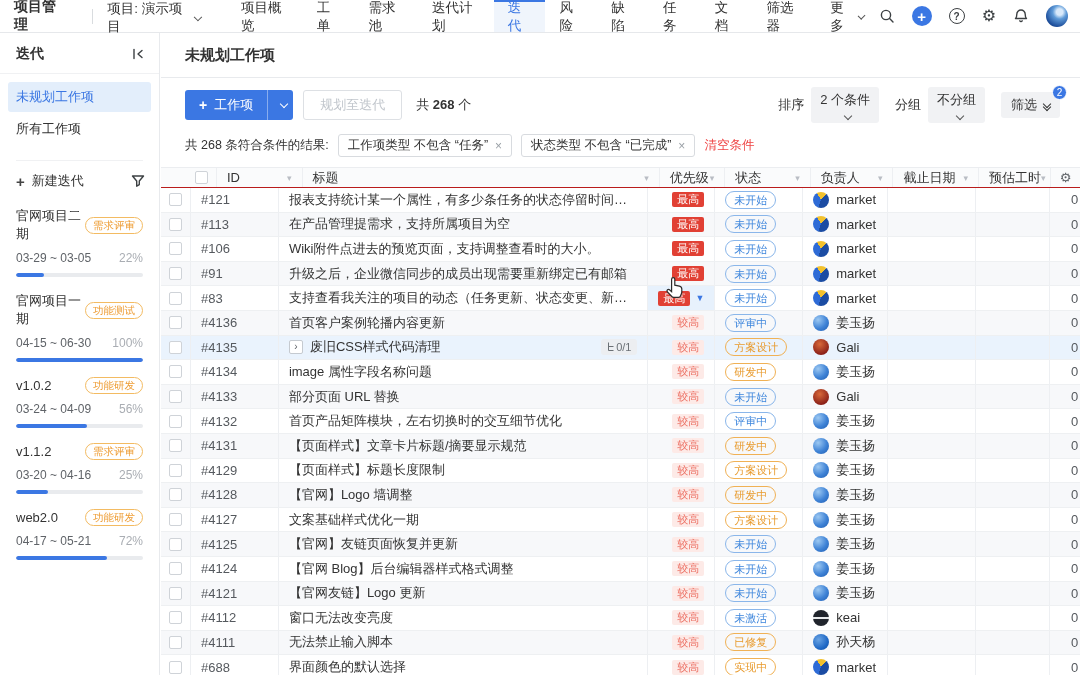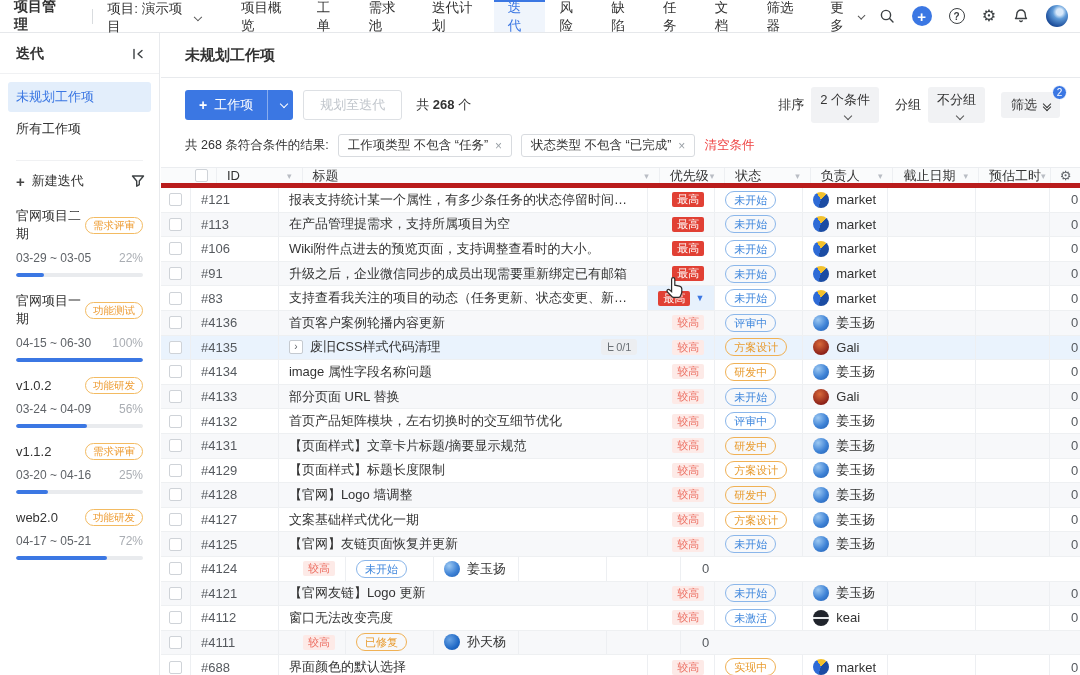--- a/index.html
+++ b/index.html
@@ -63,21 +63,21 @@
   .dbl-chev .chev + .chev { margin-top:-3px; }
   .filter-badge { position:absolute; top:-7px; right:-7px; width:15px; height:15px; border-radius:50%; background:#3b77e3; color:#fff; font-size:10px; display:flex; align-items:center; justify-content:center; border:1.5px solid #fff; }
 
   .filterbar { display:flex; align-items:center; gap:9px; padding:5px 24px 10px; font-size:12.5px; color:#333; }
   .chip { border:1px solid #d8dbdf; border-radius:3px; padding:2px 9px; display:flex; align-items:center; gap:7px; background:#fff; }
   .chip-x { color:#9aa0a6; font-size:12px; cursor:pointer; }
   .clear-link { color:#ef4444; cursor:pointer; }
 
   
   .table { width:100%; }
-  .thead { display:flex; height:21px; background:#fafbfc; border-top:1px solid #ebedf0; border-bottom:5px solid #b91c1c; font-weight:500; color:#333;padding-left:27px; }
+  .thead { display:flex; height:21px; background:#fafbfc; border-top:1px solid #ebedf0; border-bottom:1px solid #b91c1c; font-weight:500; color:#333;padding-left:27px; }
   .th, .td { display:flex; align-items:center; padding:0 10px; border-right:1px solid #edeff2; height:100%; overflow:hidden; white-space:nowrap; }
   .c-check { width:30px; justify-content:center; padding:0; }
   .c-id { width:88px; }
   .c-title { width:370px; }
   .c-pri { width:67px;justify-content:flex-end; }
   .c-status { width:88px; }
   .c-assignee { width:85px; }
   .c-due { width:88px; }
   .c-est { width:74px; }
   .c-extra { width:30px; border-right:none; position:relative; justify-content:center; padding:0; }
@@ -760,20 +760,23 @@
             <span class="cut-zero">0</span>
           </div>
         </div>
         <div class="tr">
           <div class="td c-check">
             <span class="checkbox"></span>
           </div>
           <div class="td c-id">
             <span class="id-text">#4124</span>
           </div>
+          <div class="td c-title">
+            <span class="title-text">【官网 Blog】后台编辑器样式格式调整</span>
+          </div>
           <div class="td c-pri">
             <span class="pri-badge pri-high">较高</span>
           </div>
           <div class="td c-status">
             <span class="st-pill st-blue">未开始</span>
           </div>
           <div class="td c-assignee">
             <span class="avatar av-jiang"></span>
             <span>姜玉扬</span>
           </div>
@@ -834,20 +837,23 @@
           <div class="td c-extra">
             <span class="cut-zero">0</span>
           </div>
         </div>
         <div class="tr shaded">
           <div class="td c-check">
             <span class="checkbox"></span>
           </div>
           <div class="td c-id">
             <span class="id-text">#4111</span>
+          </div>
+          <div class="td c-title">
+            <span class="title-text">无法禁止输入脚本</span>
           </div>
           <div class="td c-pri">
             <span class="pri-badge pri-high">较高</span>
           </div>
           <div class="td c-status">
             <span class="st-pill st-orange">已修复</span>
           </div>
           <div class="td c-assignee">
             <span class="avatar av-sun"></span>
             <span>孙天杨</span>

